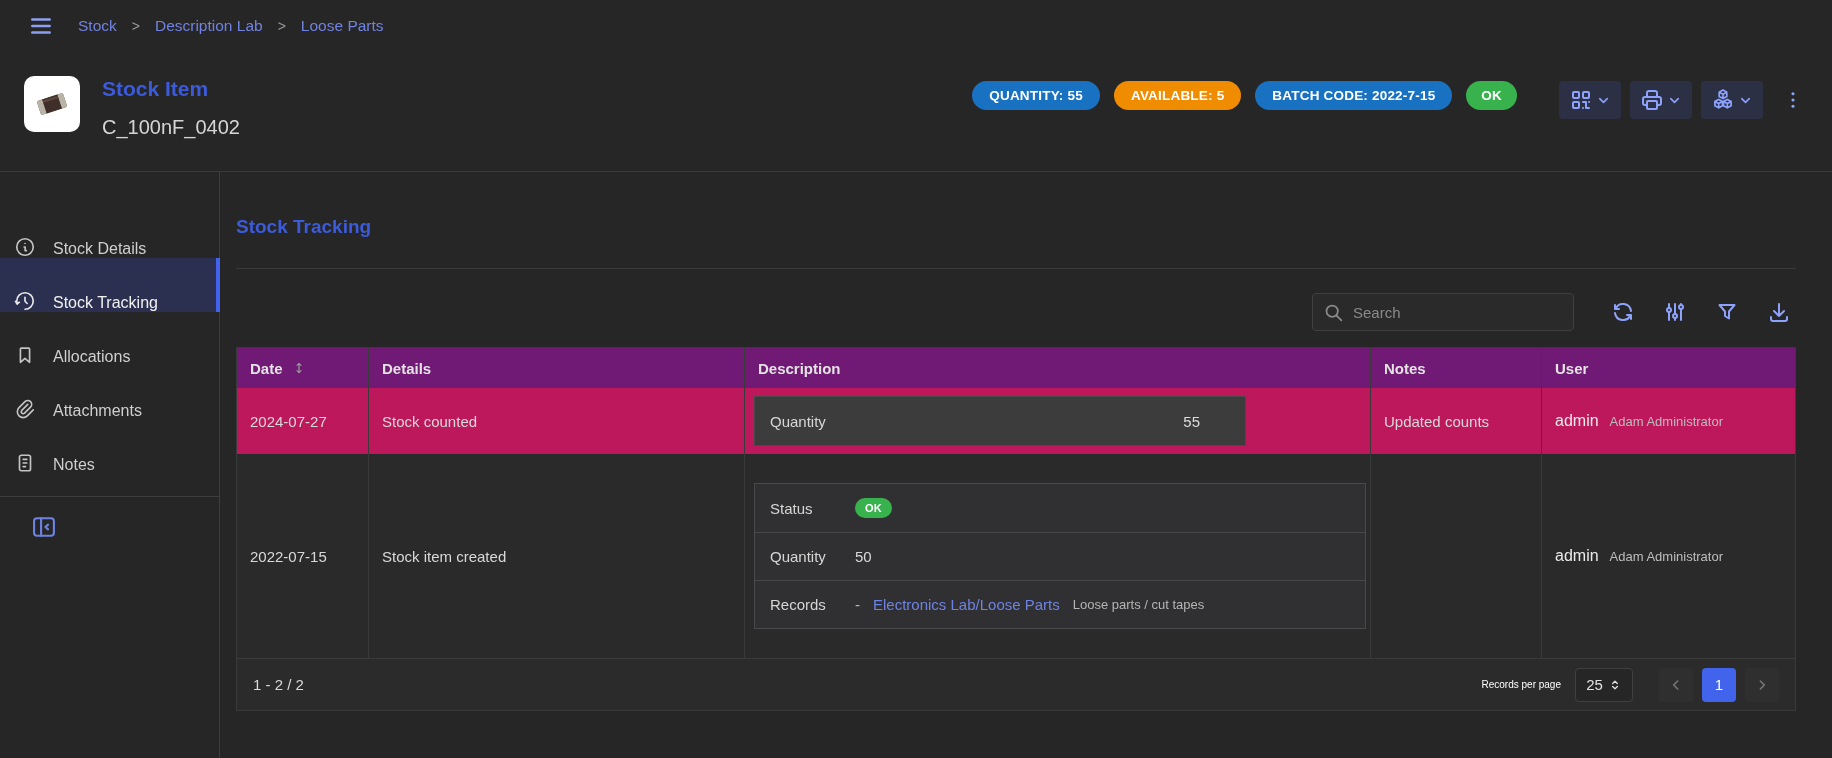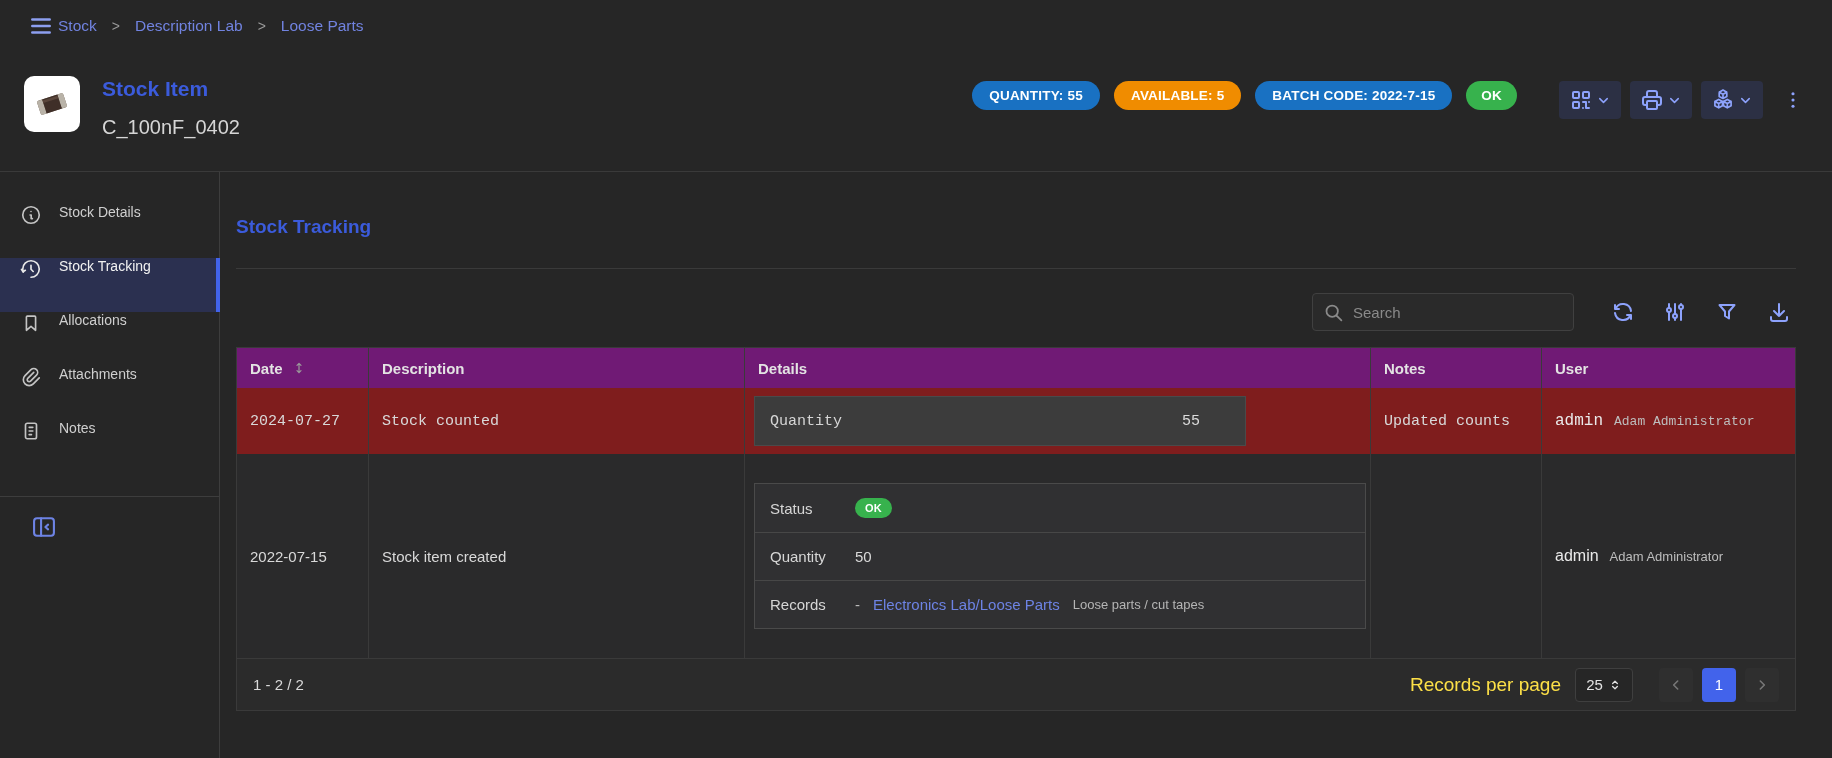--- a/index.html
+++ b/index.html
@@ -5,21 +5,21 @@
   * { margin:0; padding:0; box-sizing:border-box; }
   html,body { background:#1d1d1d; }
   .app {
     width:1832px; height:758px; position:relative; overflow:hidden;
     background:#262626; color:#d9d9d9;
     font-family:"Liberation Sans", sans-serif; font-size:15px;
   }
   svg { display:block; }
 
   
-  .topbar { height:52px; display:flex; align-items:center; padding:0 24px; }
+  .topbar { height:52px; display:flex; align-items:center; padding:0 24px; gap:20px; }
   .burger { background:none; border:none; color:#8d9ff0; cursor:pointer; width:34px; height:34px; display:flex; align-items:center; justify-content:center; }
   .breadcrumb { display:flex; align-items:center; gap:15px; font-size:15.5px; }
   .crumb { color:#7183e0; text-decoration:none; cursor:pointer; }
   .crumb-sep { color:#9a9a9a; font-size:14px; }
 
   
   .page-header { height:120px; padding:12px 24px 0 24px; display:flex; justify-content:space-between; border-bottom:1px solid #3a3a3a; }
   .ph-left { display:flex; gap:22px; }
   .thumb { width:56px; height:56px; background:#ffffff; border-radius:10px; margin-top:12px; display:flex; align-items:center; justify-content:center; cursor:pointer; }
   .titles { padding-top:13px; }
@@ -31,21 +31,21 @@
   .badge.blue   { background:#1971c2; }
   .badge.orange { background:#f08c00; }
   .badge.green  { background:#37b24d; padding:0 15px; }
   .actions { display:flex; align-items:center; gap:9px; margin-left:42px; }
   .action-btn { width:62px; height:38px; background:#2c3044; border:none; border-radius:4px; color:#8da2fc; display:flex; align-items:center; justify-content:center; gap:3px; cursor:pointer; }
   .kebab-btn { background:none; border:none; color:#8da2fc; height:38px; padding:0 4px; margin-left:6px; display:flex; align-items:center; cursor:pointer; }
 
   
   .body { display:flex; height:586px; }
   .sidebar { width:220px; border-right:1px solid #3d3d3d; padding-top:32px; flex-shrink:0; }
-  .side-item { height:54px; display:flex; align-items:flex-start; gap:17px; padding-left:20px; font-size:14px; color:#cfcfcf; cursor:pointer; position:relative; }
+  .side-item { height:54px; display:flex; align-items:flex-end; gap:17px; padding-left:14px; font-size:16px; color:#cfcfcf; cursor:pointer; position:relative; }
   .side-item .s-icon { color:#c4c4c4; }
   .side-item.active { background:#2b3050; color:#f1f1f1; }
   .side-item.active .s-icon { color:#e8e8e8; }
   .side-item.active::after { content:""; position:absolute; right:-1px; top:0; bottom:0; width:4px; background:#4263eb; }
   .side-divider { height:1px; background:#3d3d3d; margin-top:22px; }
   .collapse-btn { background:none; border:none; color:#6d83e4; margin:16px 0 0 30px; cursor:pointer; }
 
   
   .main { flex:1; padding:44px 36px 0 16px; min-width:0; }
   .section-heading { color:#3b5bdb; font-size:19px; font-weight:bold; }
@@ -57,21 +57,21 @@
   .tool-btn { width:34px; height:34px; background:none; border:none; color:#8da2fc; display:flex; align-items:center; justify-content:center; cursor:pointer; }
 
   
   .table { margin-top:16px; border:1px solid #3a3a3a; }
   .trow { display:grid; grid-template-columns:131px 376px 626px 171px 1fr; }
   .cell { padding:0 13px; display:flex; align-items:center; border-left:1px solid #3a3a3a; min-width:0; }
   .cell:first-child { border-left:none; }
   .thead { height:40px; background:#701a75; font-weight:bold; color:#e3e3e3; font-size:15px; }
   .thead .cell { gap:8px; }
   .sort-icon { color:#9a9a9a; }
-  .row1 { height:66px; background:#7f1d1d;font-family:Liberation Mono, monospace; }
+  .row1 { height:66px; background:#be185d; }
   .row2 { height:204px; background:#2a2a2b; }
   .details-cell { padding:0; align-items:center; }
   .subtable { margin-left:9px; border:1px solid #4a4a4a; }
   .subtable.one { width:492px; background:#3c3c3c; }
   .subtable.three { width:612px; background:#303032; }
   .subrow { display:flex; align-items:center; height:48px; border-top:1px solid #474747; }
   .subrow:first-child { border-top:none; }
   .sublabel { width:100px; padding-left:15px; color:#d6d6d6; flex-shrink:0; }
   .subvalue-right { flex:1; text-align:right; padding-right:45px; color:#dcdcdc; }
   .ok-chip { background:#37b24d; color:#fff; font-size:11px; font-weight:bold; padding:4px 10px; border-radius:11px; letter-spacing:.3px; }
@@ -79,21 +79,21 @@
   .loc-link { color:#6d83e4; text-decoration:none; cursor:pointer; }
   .loc-suffix { color:#b5b5b5; font-size:13px; margin-left:13px; }
   .user-name { font-size:16px; color:#eaeaea; }
   .user-full { font-size:13px; color:#bdbdbd; margin-left:11px; }
   .notes-text { color:#d9d9d9; }
 
   
   .tfoot { height:52px; background:#2b2b2b; border-top:1px solid #3a3a3a; display:flex; align-items:center; justify-content:space-between; padding:0 16px; }
   .range-text { color:#d9d9d9; font-size:15px; }
   .foot-right { display:flex; align-items:center; }
-  .rpp-label { color:#fde047; font-size:19px; margin-right:14px; }
+  .rpp-label { color:#ffffff; font-size:10px; margin-right:14px; }
   .rpp-select { width:58px; height:34px; background:#262626; border:1px solid #3f3f3f; border-radius:4px; display:flex; align-items:center; justify-content:center; gap:5px; color:#e2e2e2; font-size:15px; cursor:pointer; }
   .pager { display:flex; align-items:center; gap:9px; margin-left:26px; }
   .page-btn { width:34px; height:34px; border:none; border-radius:4px; display:flex; align-items:center; justify-content:center; cursor:pointer; }
   .page-btn.nav { background:#2f2f2f; color:#777777; }
   .page-btn.current { background:#4263eb; color:#ffffff; font-size:15px; }
 </style>
 </head>
 <body>
 
 <div class="app">
@@ -286,24 +286,24 @@
       <div class="table">
 
         <div class="trow thead">
           <div class="cell">
             <span>Date</span>
             <svg class="sort-icon" width="16" height="16" viewBox="0 0 24 24" fill="none" stroke="currentColor" stroke-width="1.8" stroke-linecap="round" stroke-linejoin="round">
                 <path d="M12 5v14M9 8l3-3 3 3M9 16l3 3 3-3"></path>
               </svg>
           </div>
           <div class="cell">
+              <span>Details</span>
+            </div>
+          <div class="cell">
               <span>Description</span>
-            </div>
-          <div class="cell">
-              <span>Details</span>
             </div>
           <div class="cell">
               <span>Notes</span>
             </div>
           <div class="cell">
               <span>User</span>
             </div>
         </div>
 
         <div class="trow row1">

